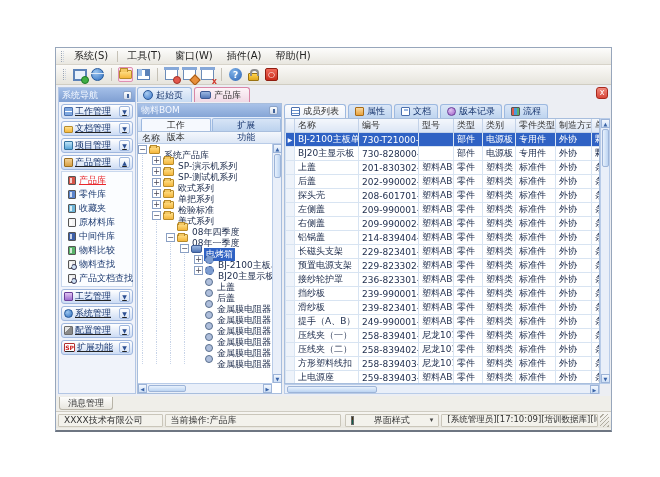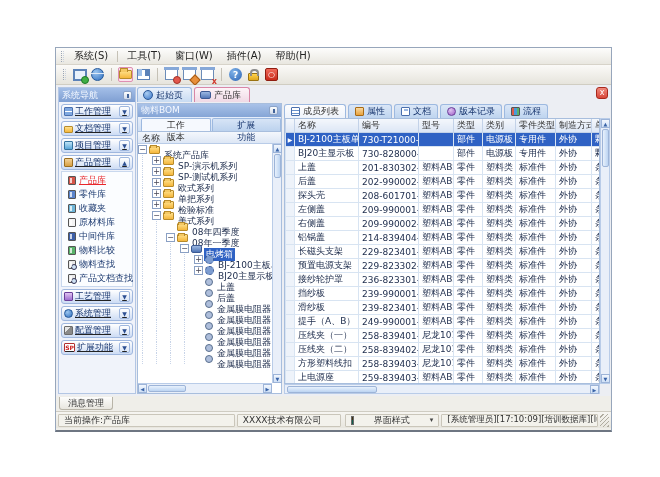--- a/index.html
+++ b/index.html
@@ -782,22 +782,22 @@
         <div style="flex:1"></div>
         <div class="sb-btn">▶</div>
       </div>
     </div>
 
   </div>
 
   <div class="msgtab">消息管理</div>
 
   <div class="statusbar">
+    <div class="st-cell st-company">XXXX技术有限公司</div>
     <div class="st-cell st-op">当前操作:产品库</div>
-    <div class="st-cell st-company">XXXX技术有限公司</div>
     <div class="st-spacer"></div>
     <div class="st-cell st-style">
       <span class="sq4"></span>
       <span>界面样式</span>
       <span style="font-size:7px;color:#444;">▾</span>
     </div>
     <div class="st-cell st-session">[系统管理员][17:10:09][培训数据库][lucky][11000]</div>
     <div class="st-grip"></div>
   </div>
 

